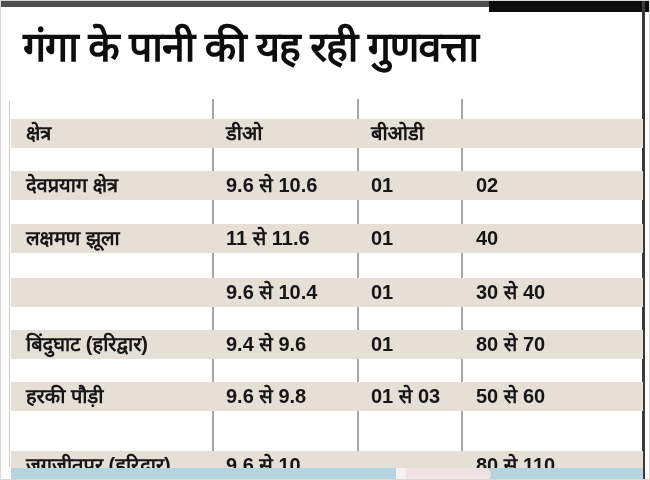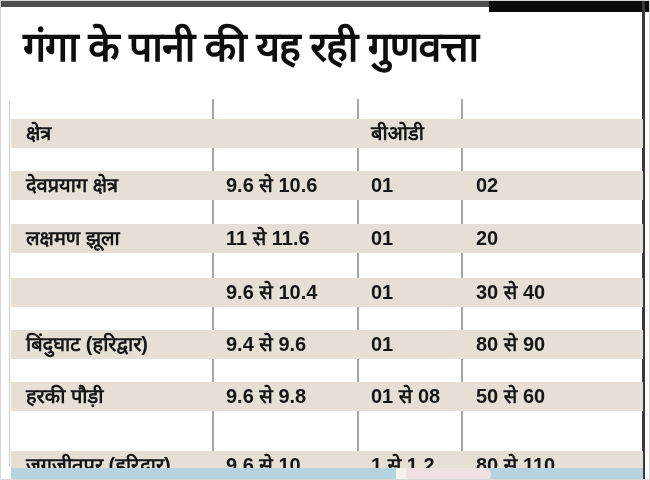--- a/index.html
+++ b/index.html
@@ -95,61 +95,61 @@
   <div class="left-border"></div>
 
   <h1 class="headline">गंगा के पानी की यह रही गुणवत्ता</h1>
 
   <div class="col-divider d1"></div>
   <div class="col-divider d2"></div>
   <div class="col-divider d3"></div>
 
   <div class="trow" style="top:118px">
     <span class="c c1">क्षेत्र</span>
+    <span class="c c2">डीओ</span>
     <span class="c c3">बीओडी</span>
   </div>
 
   <div class="trow" style="top:170px">
     <span class="c c1">देवप्रयाग क्षेत्र</span>
     <span class="c c2">9.6 से 10.6</span>
     <span class="c c3">01</span>
     <span class="c c4">02</span>
   </div>
 
   <div class="trow" style="top:223px">
     <span class="c c1">लक्षमण झूला</span>
     <span class="c c2">11 से 11.6</span>
     <span class="c c3">01</span>
-    <span class="c c4">20</span>
+    <span class="c c4">40</span>
   </div>
 
   <div class="trow" style="top:277px">
     <span class="c c2">9.6 से 10.4</span>
     <span class="c c3">01</span>
     <span class="c c4">30 से 40</span>
   </div>
 
   <div class="trow" style="top:329px">
     <span class="c c1">बिंदुघाट (हरिद्वार)</span>
     <span class="c c2">9.4 से 9.6</span>
     <span class="c c3">01</span>
-    <span class="c c4">80 से 90</span>
+    <span class="c c4">80 से 70</span>
   </div>
 
   <div class="trow" style="top:381px">
     <span class="c c1">हरकी पौड़ी</span>
     <span class="c c2">9.6 से 9.8</span>
-    <span class="c c3">01 से 08</span>
+    <span class="c c3">01 से 03</span>
     <span class="c c4">50 से 60</span>
   </div>
 
   <div class="trow" style="top:450px">
     <span class="c c1">जगजीतपुर (हरिद्वार)</span>
     <span class="c c2">9.6 से 10</span>
-    <span class="c c3">1 से 1.2</span>
     <span class="c c4">80 से 110</span>
   </div>
 
   <div class="bottom-strip">
     <div class="strip-white"></div>
     <div class="strip-pink"></div>
   </div>
 
 </div>
 

